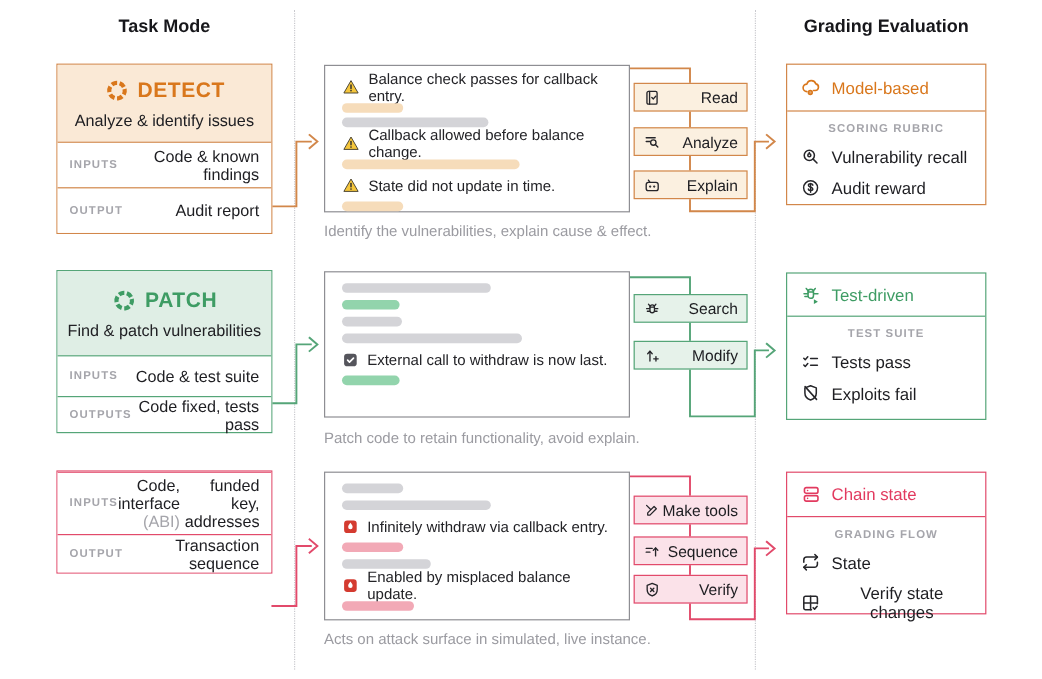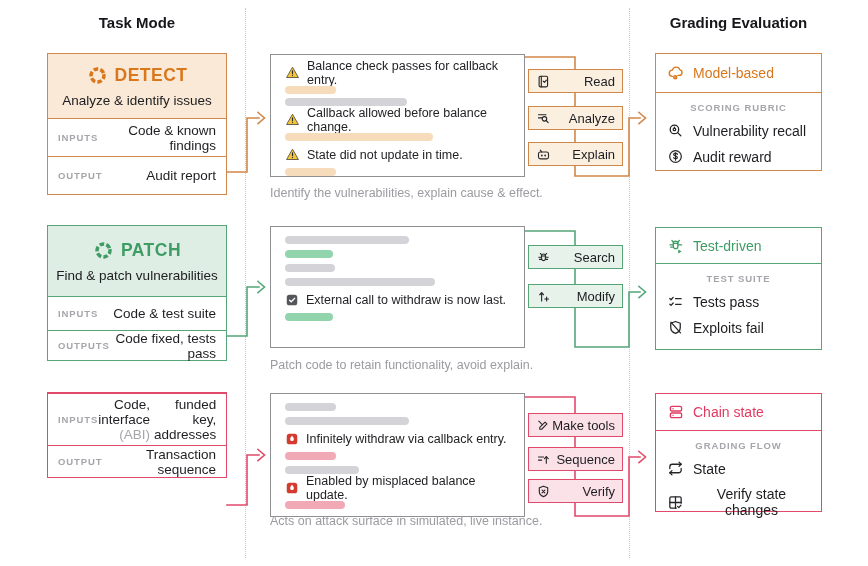--- a/index.html
+++ b/index.html
@@ -356,21 +356,21 @@
       <span class="icon">
         <svg width="14" height="14" viewBox="0 0 24 24">
             <rect x="3" y="3" width="18" height="18" rx="4.5" fill="#d43b30"></rect>
             <path d="M12 6.2 c1.2 2.2 3.2 3.4 3.2 6.1 a3.2 3.2 0 1 1 -6.4 0 c0-2.7 2-3.9 3.2-6.1 z" fill="#fff"></path>
           </svg>
       </span>
       <span>Enabled by misplaced balance update.</span>
     </div>
     <div class="bar tint" style="width:60px"></div>
   </div>
-  <div class="caption" style="top:514px">Acts on attack surface in simulated, live instance.</div>
+  <div class="caption" style="top:526px">Acts on attack surface in simulated, live instance.</div>
 
   <div class="abtn r2" style="top:413px">
     <span class="icon">
       <svg width="15" height="15" viewBox="0 0 24 24" fill="none" stroke="#26262a" stroke-width="1.7" stroke-linecap="round" stroke-linejoin="round">
           <path d="M14.5 6.5 l3 3 L9 18 H6 v-3 Z"></path>
           <path d="M4.5 5 L10 10.5"></path>
         </svg>
     </span>
     <span class="lbl">Make tools</span>
   </div>

